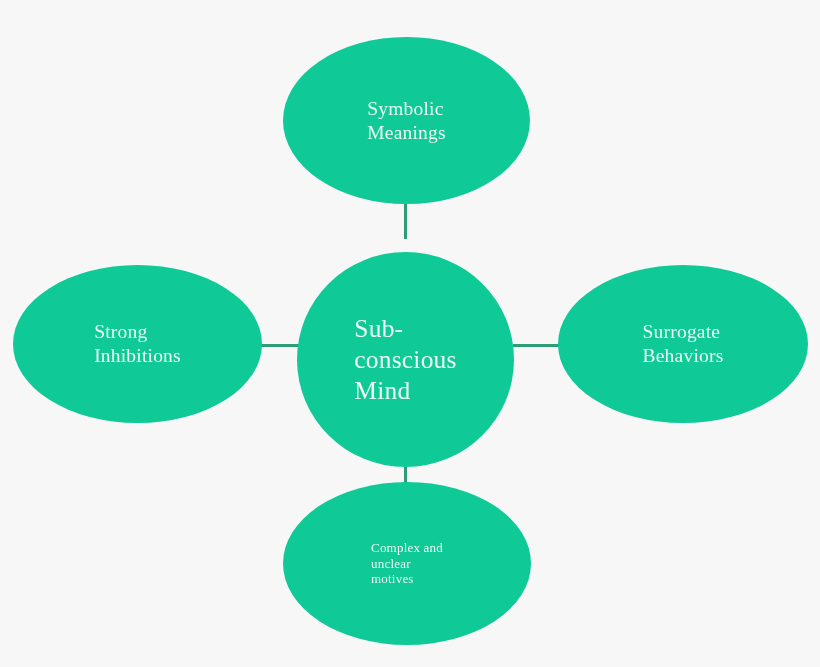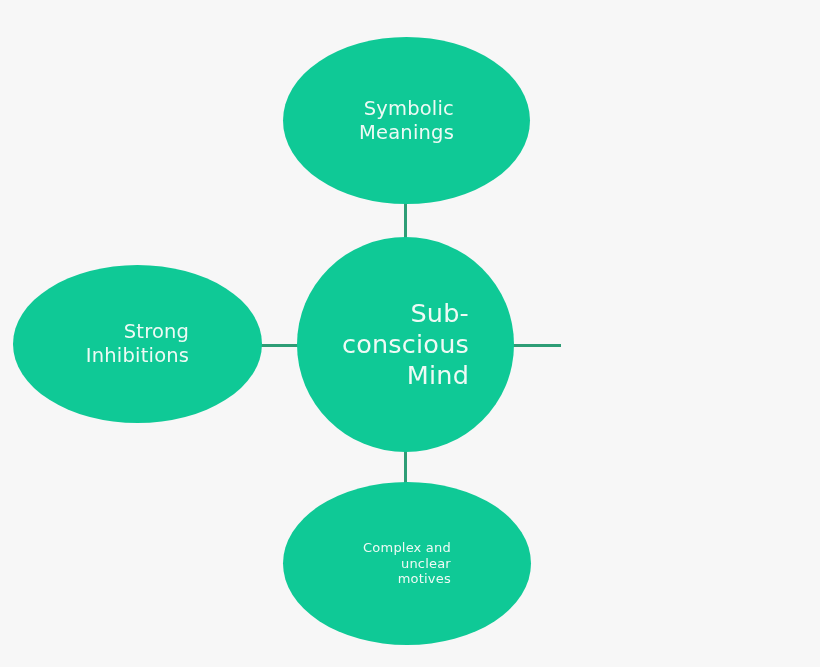--- a/index.html
+++ b/index.html
@@ -23,37 +23,38 @@
     position: absolute;
     background: #2e9d76;
     z-index: 1;
   }
   .node {
     position: absolute;
     z-index: 2;
     display: flex;
     align-items: center;
     justify-content: center;
-    text-align: right;
+    text-align: left;
     background: #0fc996;
     color: #eefaf5;
     line-height: 1.22;
     box-sizing: border-box;
     padding: 4px;
+    font-family: Liberation Serif, serif;
   }
   .node-label {
     display: block;
     white-space: pre-line;
     letter-spacing: 0.2px;
   }
 
   
   #node-center {
     left: 297px;
-    top: 237px;
+    top: 252px;
     width: 217px;
     height: 215px;
     border-radius: 50%;
     font-size: 25.5px;
   }
 
   
   #node-top {
     left: 283px;
     top: 37px;
@@ -132,20 +133,24 @@
     <span class="node-label">Strong
 Inhibitions</span>
   </div>
 
   <div class="node" id="node-center">
     <span class="node-label">Sub-
 conscious
 Mind</span>
   </div>
 
+  <div class="node" id="node-right">
+    <span class="node-label">Surrogate
+Behaviors</span>
+  </div>
 
   <div class="node" id="node-bottom">
     <span class="node-label">Complex and
 unclear
 motives</span>
   </div>
 
 </div>
 
 </body></html>

